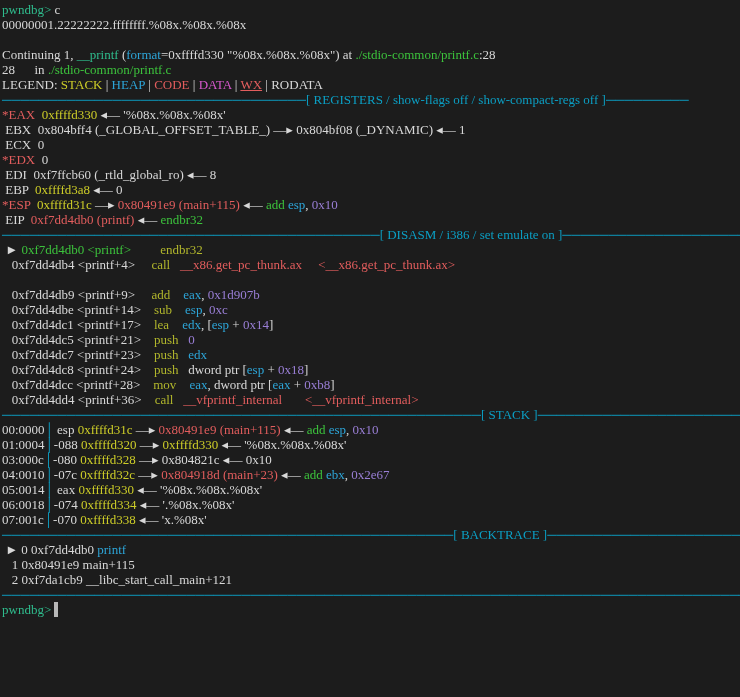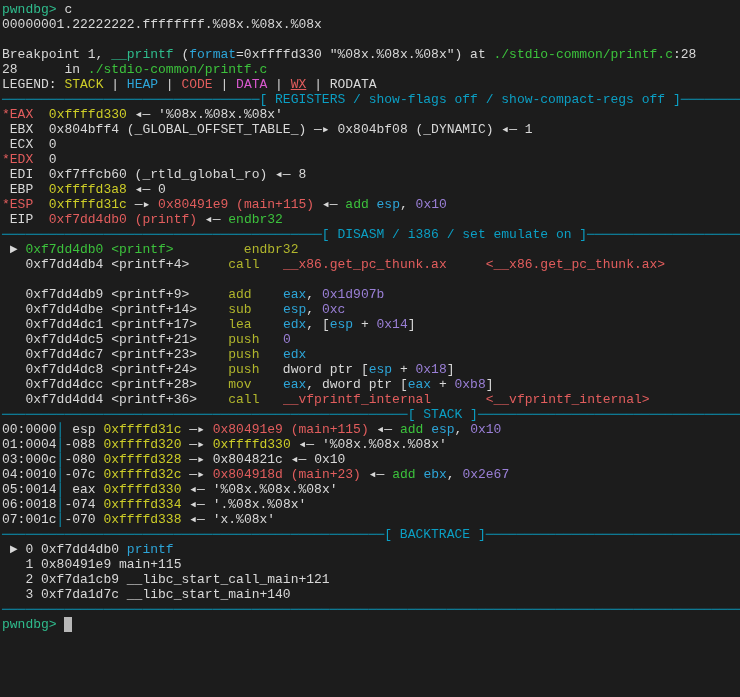--- a/index.html
+++ b/index.html
@@ -1,21 +1,21 @@
 <!DOCTYPE html>
 <html style="--c-bg: #1c1c1c; --c-fg: #d8d8d8; --c-teal: #2fbc8d; --c-green: #3cc23c; --c-yellow: #cdcd28; --c-red: #e25d5d; --c-cyan: #2da5d8; --c-purple: #9a7fd6; --c-magenta: #d959cf; --c-olive: #b1b62c; --c-border: #0b9fc4; --c-cursor: #b8b8b8;"><head>
 <meta charset="utf-8">
 <style>
   html, body { margin: 0; padding: 0; }
   body {
     width: 740px; height: 697px; overflow: hidden;
     background: var(--c-bg, #1c1c1c);
   }
   #term {
-    font-family: Liberation Mono, monospace;
+    font-family: Liberation Serif, serif;
     font-size: 13px;
     line-height: 15px;
     padding: 2px 0 0 2px;
     width: 740px; height: 697px;
     overflow: hidden;
     box-sizing: border-box;
   }
   .line { white-space: pre; min-height: 15px; }
   .c-fg      { color: var(--c-fg); }
   .c-teal    { color: var(--c-teal); }
@@ -30,21 +30,21 @@
   .c-wx      { color: var(--c-red); text-decoration: underline; }
   .c-cursor  { background: var(--c-cursor); color: transparent; }
 </style>
 </head>
 <body style="background: rgb(28, 28, 28);">
 
 <div id="term">
     <div class="line"><span class="c-teal">pwndbg&gt; </span><span class="c-fg">c</span></div>
     <div class="line"><span class="c-fg">00000001.22222222.ffffffff.%08x.%08x.%08x</span></div>
     <div class="line"></div>
-    <div class="line"><span class="c-fg">Breakpoint 1, </span><span class="c-teal">__printf</span><span class="c-fg"> (</span><span class="c-cyan">format</span><span class="c-fg">=0xffffd330 "%08x.%08x.%08x") at </span><span class="c-green">./stdio-common/printf.c</span><span class="c-fg">:28</span></div>
+    <div class="line"><span class="c-fg">Continuing 1, </span><span class="c-teal">__printf</span><span class="c-fg"> (</span><span class="c-cyan">format</span><span class="c-fg">=0xffffd330 "%08x.%08x.%08x") at </span><span class="c-green">./stdio-common/printf.c</span><span class="c-fg">:28</span></div>
     <div class="line"><span class="c-fg">28      in </span><span class="c-green">./stdio-common/printf.c</span></div>
     <div class="line"><span class="c-fg">LEGEND: </span><span class="c-yellow">STACK</span><span class="c-fg"> | </span><span class="c-cyan">HEAP</span><span class="c-fg"> | </span><span class="c-red">CODE</span><span class="c-fg"> | </span><span class="c-magenta">DATA</span><span class="c-fg"> | </span><span class="c-wx">WX</span><span class="c-fg"> | </span><span class="c-fg">RODATA</span></div>
     <div class="line"><span class="c-border">─────────────────────────────────</span><span class="c-border">[ REGISTERS / show-flags off / show-compact-regs off ]</span><span class="c-border">─────────</span></div>
     <div class="line"><span class="c-red">*EAX</span><span class="c-fg">  </span><span class="c-yellow">0xffffd330</span><span class="c-fg"> ◂— '%08x.%08x.%08x'</span></div>
     <div class="line"><span class="c-fg"> EBX  0x804bff4 (_GLOBAL_OFFSET_TABLE_) —▸ 0x804bf08 (_DYNAMIC) ◂— 1</span></div>
     <div class="line"><span class="c-fg"> ECX  0</span></div>
     <div class="line"><span class="c-red">*EDX</span><span class="c-fg">  0</span></div>
     <div class="line"><span class="c-fg"> EDI  0xf7ffcb60 (_rtld_global_ro) ◂— 8</span></div>
     <div class="line"><span class="c-fg"> EBP  </span><span class="c-yellow">0xffffd3a8</span><span class="c-fg"> ◂— 0</span></div>
     <div class="line"><span class="c-red">*ESP</span><span class="c-fg">  </span><span class="c-yellow">0xffffd31c</span><span class="c-fg"> —▸ </span><span class="c-red">0x80491e9 (main+115)</span><span class="c-fg"> ◂— </span><span class="c-green">add</span><span class="c-fg"> </span><span class="c-cyan">esp</span><span class="c-fg">, </span><span class="c-purple">0x10</span></div>
@@ -66,16 +66,15 @@
     <div class="line"><span class="c-fg">01:0004</span><span class="c-border">│</span><span class="c-fg">-088 </span><span class="c-yellow">0xffffd320</span><span class="c-fg"> —▸ </span><span class="c-yellow">0xffffd330</span><span class="c-fg"> ◂— '%08x.%08x.%08x'</span></div>
     <div class="line"><span class="c-fg">03:000c</span><span class="c-border">│</span><span class="c-fg">-080 </span><span class="c-yellow">0xffffd328</span><span class="c-fg"> —▸ 0x804821c ◂— 0x10</span></div>
     <div class="line"><span class="c-fg">04:0010</span><span class="c-border">│</span><span class="c-fg">-07c </span><span class="c-yellow">0xffffd32c</span><span class="c-fg"> —▸ </span><span class="c-red">0x804918d (main+23)</span><span class="c-fg"> ◂— </span><span class="c-green">add</span><span class="c-fg"> </span><span class="c-cyan">ebx</span><span class="c-fg">, </span><span class="c-purple">0x2e67</span></div>
     <div class="line"><span class="c-fg">05:0014</span><span class="c-border">│</span><span class="c-fg"> eax </span><span class="c-yellow">0xffffd330</span><span class="c-fg"> ◂— '%08x.%08x.%08x'</span></div>
     <div class="line"><span class="c-fg">06:0018</span><span class="c-border">│</span><span class="c-fg">-074 </span><span class="c-yellow">0xffffd334</span><span class="c-fg"> ◂— '.%08x.%08x'</span></div>
     <div class="line"><span class="c-fg">07:001c</span><span class="c-border">│</span><span class="c-fg">-070 </span><span class="c-yellow">0xffffd338</span><span class="c-fg"> ◂— 'x.%08x'</span></div>
     <div class="line"><span class="c-border">─────────────────────────────────────────────────</span><span class="c-border">[ BACKTRACE ]</span><span class="c-border">──────────────────────────────────</span></div>
     <div class="line"><span class="c-fg"> ► 0 0xf7dd4db0 </span><span class="c-cyan">printf</span></div>
     <div class="line"><span class="c-fg">   1 0x80491e9 main+115</span></div>
     <div class="line"><span class="c-fg">   2 0xf7da1cb9 __libc_start_call_main+121</span></div>
-    <div class="line"><span class="c-fg">   3 0xf7da1d7c __libc_start_main+140</span></div>
     <div class="line"><span class="c-border">────────────────────────────────────────────────────────────────────────────────────────────────</span></div>
     <div class="line"><span class="c-teal">pwndbg&gt; </span><span class="c-cursor"> </span></div>
   </div>
 
 </body></html>

